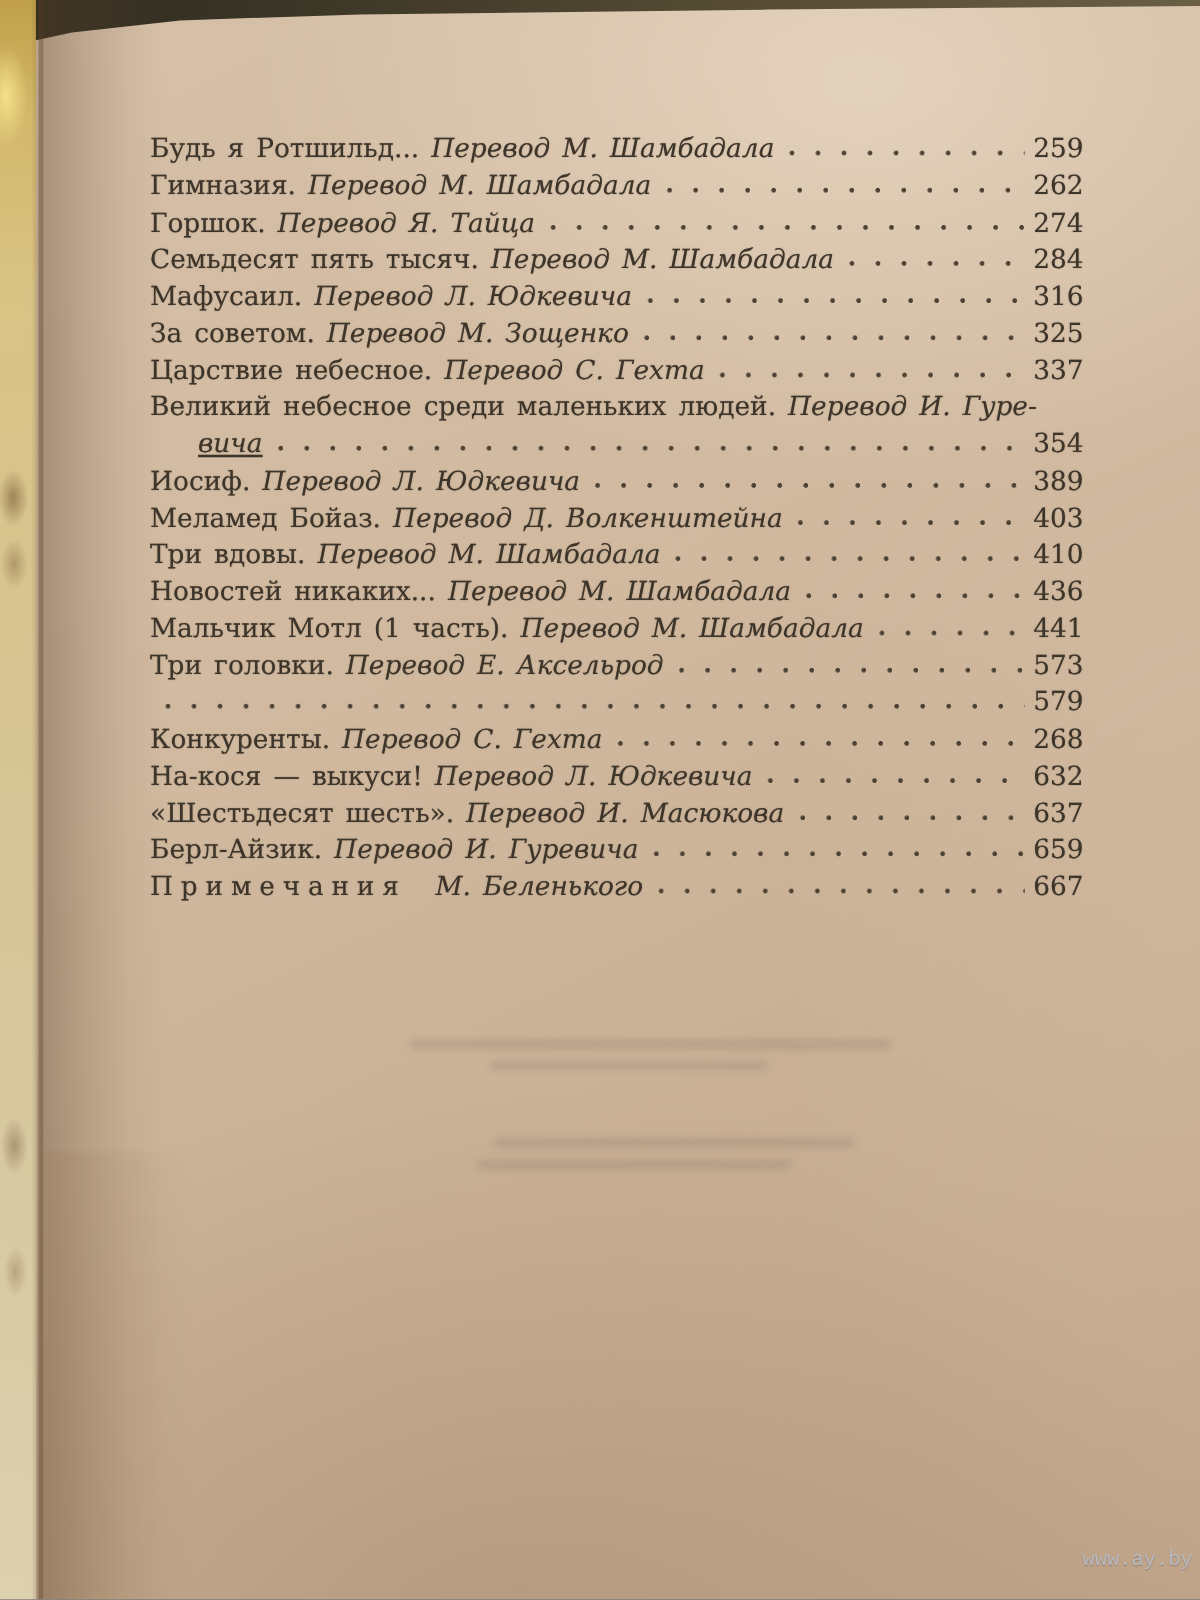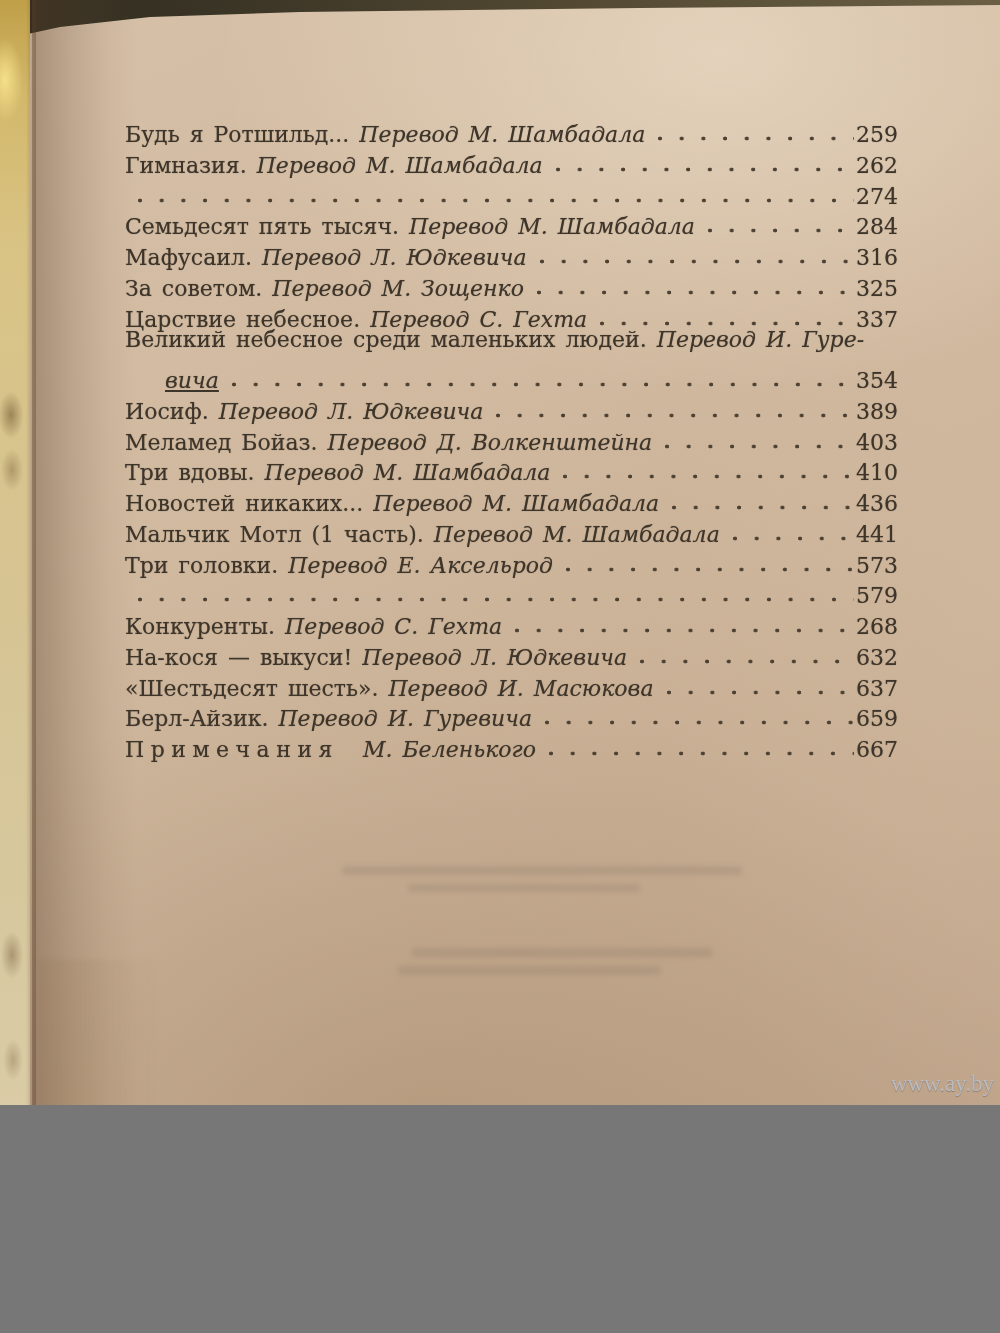--- a/index.html
+++ b/index.html
@@ -1,17 +1,17 @@
 <!DOCTYPE html>
 <html style="--ink: #3d342a; --ink-dot: #4d4133; --paper: #cdb49a; --spine-gold: #d3b86a; --cover-dark: #3c3627; --watermark: #b9bec8;"><head>
 <meta charset="utf-8">
 <style>
   html,body{margin:0;padding:0;background:#777;}
   .photo{
-    position:relative;width:1000px;height:1105px;overflow:hidden;
+    position:relative;width:1000px;height:1333px;overflow:hidden;
     font-family:"DejaVu Serif","Liberation Serif",serif;
     color:var(--ink,#3d342a);
     background:
       radial-gradient(ellipse 720px 480px at 72% 5%, rgba(242,228,208,0.55), rgba(0,0,0,0) 70%),
       radial-gradient(ellipse 900px 650px at 42% 102%, rgba(125,95,65,0.20), rgba(0,0,0,0) 70%),
       radial-gradient(ellipse 500px 900px at 100% 55%, rgba(222,202,178,0.25), rgba(0,0,0,0) 70%),
       linear-gradient(155deg,#d6c0a8 0%,#d0b99f 40%,#c6ac91 78%,#bfa48a 100%);
   }
 
   
@@ -58,33 +58,33 @@
   .row{display:flex;align-items:baseline;height:30.75px;white-space:nowrap;}
   .title.sp{letter-spacing:6.5px;}
   .title.sp + i{margin-left:14px;}
   i.tr{font-style:italic;}
   .indent{padding-left:40px;text-decoration:underline;}
   .leader{
     flex:1;height:7px;min-width:16px;margin:0 2px 0 12px;
     background-image:radial-gradient(circle at 3px 3.5px,var(--ink-dot,#4d4133) 1.7px,rgba(0,0,0,0) 2.2px);
     background-size:21.7px 7px;background-repeat:repeat-x;background-position:left bottom;
   }
-  .num{min-width:52px;text-align:left;margin-top:10px;}
+  .num{min-width:52px;text-align:center;}
 
   
   .bleed{position:absolute;background:rgba(118,106,90,0.20);filter:blur(2.5px);border-radius:4px;}
   .b1{left:342px;top:866px;width:400px;height:9px;}
   .b2{left:408px;top:884px;width:232px;height:8px;}
   .b3{left:412px;top:948px;width:300px;height:9px;}
   .b4{left:398px;top:966px;width:262px;height:9px;}
 
   .watermark{
-    position:absolute;right:6px;bottom:8px;
-    font-family:Liberation Serif, serif;
-    font-size:23px;color:var(--watermark,#b9bec8);opacity:0.85;
+    position:absolute;right:6px;bottom:23px;
+    font-family:Liberation Mono, monospace;
+    font-size:17px;color:var(--watermark,#b9bec8);opacity:0.85;
     text-shadow:0 1px 1px rgba(60,60,70,0.45);
   }
 </style>
 </head>
 <body>
 
 <div class="photo">
   <div class="cover-edge"></div>
   <div class="spine"></div>
   <div class="spine-edge"></div>
@@ -96,20 +96,21 @@
         <span class="txt"><span class="title">Будь я Ротшильд...</span> <i class="tr">Перевод М. Шамбадала</i></span>
         <span class="leader"></span>
         <span class="num">259</span>
       </div>
       <div class="row">
         <span class="txt"><span class="title">Гимназия.</span> <i class="tr">Перевод М. Шамбадала</i></span>
         <span class="leader"></span>
         <span class="num">262</span>
       </div>
       <div class="row">
+        <span class="txt"><span class="title">Горшок.</span> <i class="tr">Перевод Я. Тайца</i></span>
         <span class="leader"></span>
         <span class="num">274</span>
       </div>
       <div class="row">
         <span class="txt"><span class="title">Семьдесят пять тысяч.</span> <i class="tr">Перевод М. Шамбадала</i></span>
         <span class="leader"></span>
         <span class="num">284</span>
       </div>
       <div class="row">
         <span class="txt"><span class="title">Мафусаил.</span> <i class="tr">Перевод Л. Юдкевича</i></span>

